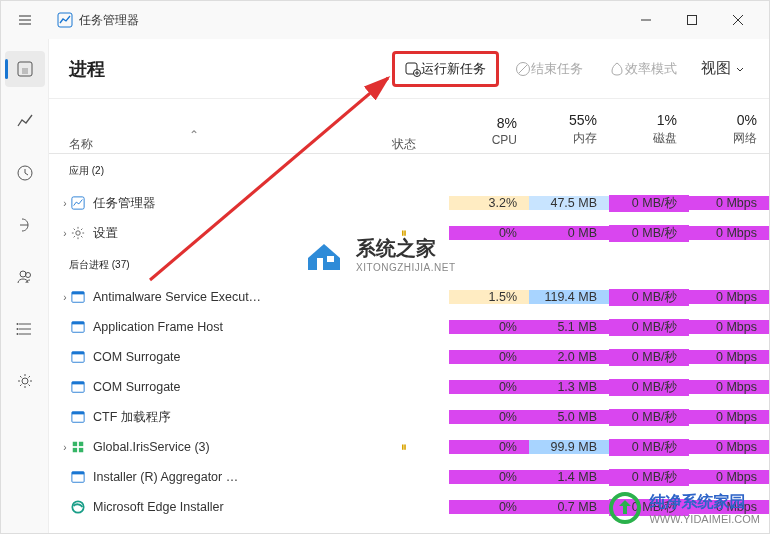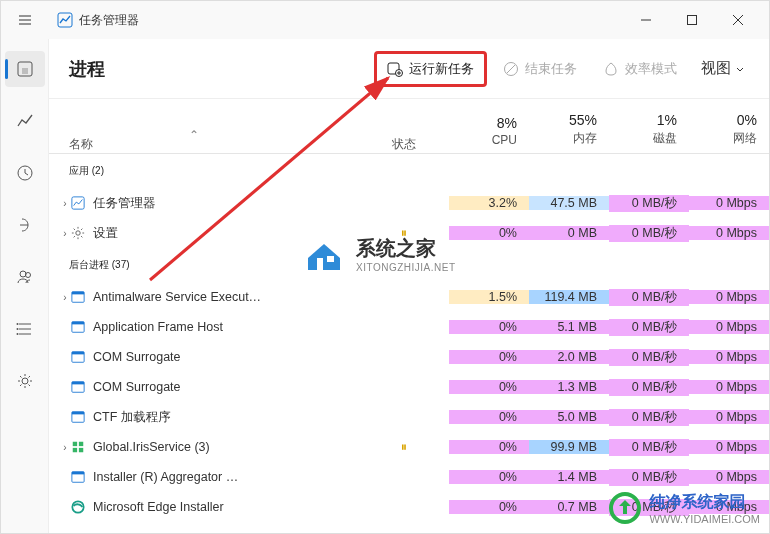--- a/index.html
+++ b/index.html
@@ -20,42 +20,42 @@
 .nav-item { width: 40px; height: 36px; display: flex; align-items: center; justify-content: center; color: #555; border-radius: 4px; position: relative; }
 .nav-item.active { background: #eaeaea; }
 .nav-item.active::before { content:""; position:absolute; left:0; top:8px; bottom:8px; width:3px; background:#1976d2; border-radius:2px; }
 
 .main { flex: 1; display: flex; flex-direction: column; overflow: hidden; }
 
 .header { height: 60px; display: flex; align-items: center; padding: 0 16px 0 20px; border-bottom: 1px solid #eee; background:#fff; position:relative; }
 .page-title { font-size: 18px; font-weight: 600; color: #222; }
 .header-spacer { flex: 1; }
 .toolbar { display: flex; gap: 6px; align-items: center; }
-.tool-btn { display: flex; align-items: center; gap: 6px; padding: 6px 10px; font-size: 13px; color: #555; border-radius: 4px; }
+.tool-btn { display: flex; align-items: center; padding: 6px 10px; font-size: 13px; color: #555; border-radius: 4px; }
 .tool-btn.primary { border: 3px solid #e03030; color: #222; }
 .tool-btn.disabled { color: #aaa; }
 .tool-btn .ticon { width: 16px; height: 16px; display:flex; align-items:center; justify-content:center; }
 .view-btn { display: flex; align-items: center; gap: 4px; font-size: 15px; color: #333; padding: 6px 8px; }
 
 .columns-header { display:flex; align-items:flex-end; height:55px; border-bottom:1px solid #e5e5e5; font-size:12px; color:#555; }
 .col-name { flex: 1; padding-left: 20px; position:relative; }
 .col-name .sort-chevron { position:absolute; left:140px; top:-8px; color:#888; font-size:12px; }
 .col-status { width: 90px; text-align: center; }
 .metric-col { width: 80px; text-align: right; padding-right: 12px; display:flex; flex-direction:column; align-items:flex-end; justify-content:flex-end; padding-bottom:6px; gap:2px; }
 .metric-col .pct { font-size: 14px; color:#222; }
 
 .rows { flex:1; overflow-y:auto; }
 .group-header { font-size: 10px; color: #222; padding: 10px 0 10px 20px; font-weight: 400; }
 .row { display:flex; align-items:center; height: 30px; font-size: 12.5px; color:#333; }
 .row .exp { width: 20px; text-align:center; color:#666; font-size:10px; padding-left:12px; }
 .row .picon { width: 18px; height: 18px; margin-right: 6px; display:flex; align-items:center; justify-content:center; color:#1976d2; }
 .row .pname { flex: 1; white-space: nowrap; overflow: hidden; text-overflow: ellipsis; }
 .row .pstatus { width: 90px; text-align:center; color:#d9a400; }
 .row .cell { width: 80px; text-align: right; padding-right: 12px; }
-.cell.heat0 { background: #f0abfc; }
+.cell.heat0 { background: #d946ef; }
 .cell.heat1 { background: #ffecc2; }
 .cell.heat2 { background: #c8e4ff; }
 .cell.heat3 { background: #a8d4ff; }
 
 
 .red-arrow { position: absolute; left: 130px; top: 70px; pointer-events: none; z-index: 5; }
 
 .watermark1 { position:absolute; left:300px; top:230px; display:flex; align-items:center; gap:8px; z-index:6; pointer-events:none; }
 .watermark1 .wlogo { width:48px; height:48px; color:#2e8bd8; }
 .watermark1 .wtext .l1 { font-size:20px; font-weight:700; color:#333; }

